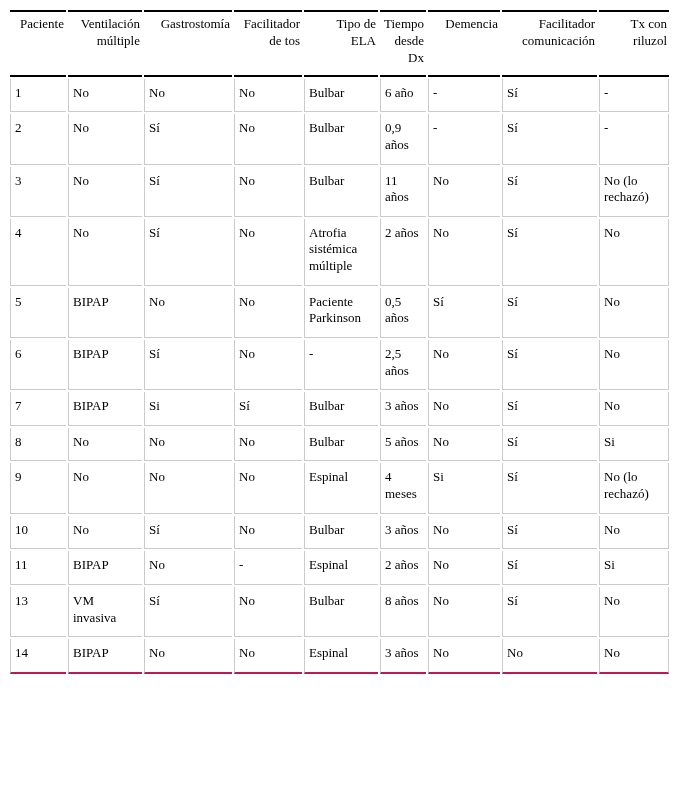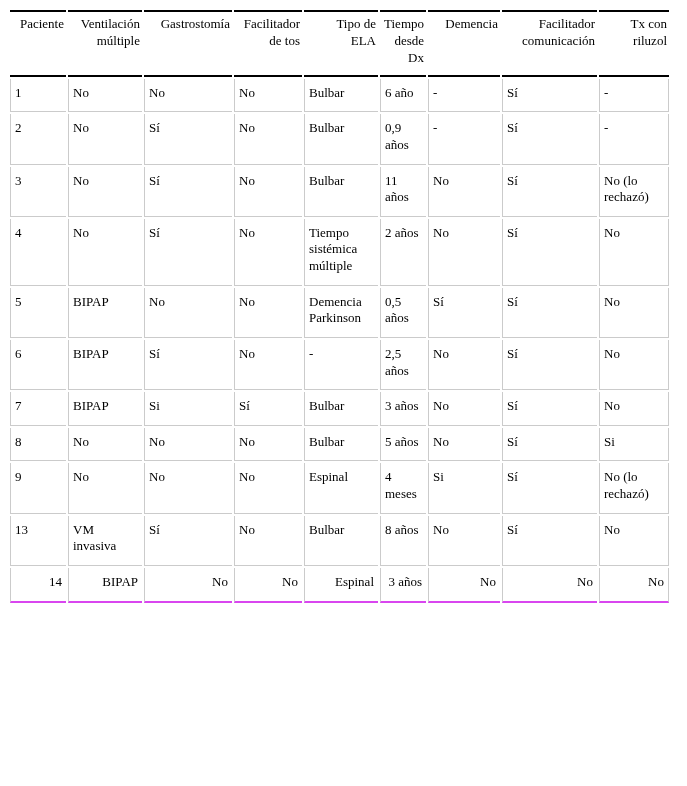--- a/index.html
+++ b/index.html
@@ -42,22 +42,21 @@
     border-bottom: 1px solid #cbcbcb;
     padding: 6px 4px 10px 4px;
     line-height: 1.28;
     white-space: pre-line;
     overflow: hidden;
   }
   td:last-child {
     border-right: 1px solid #cbcbcb;
   }
   tbody tr:last-child td {
-    border-bottom: 2px solid #d946ef;
-    text-align: right;
+    border-bottom: 2px solid #be185d;
   }
   col.c0 { width: 56px; }
   col.c1 { width: 74px; }
   col.c2 { width: 88px; }
   col.c3 { width: 68px; }
   col.c4 { width: 74px; }
   col.c5 { width: 46px; }
   col.c6 { width: 72px; }
   col.c7 { width: 95px; }
   col.c8 { width: 70px; }
@@ -130,32 +129,32 @@
           <td>11 años</td>
           <td>No</td>
           <td>Sí</td>
           <td>No (lo rechazó)</td>
         </tr>
         <tr>
           <td>4</td>
           <td>No</td>
           <td>Sí</td>
           <td>No</td>
-          <td>Tiempo sistémica múltiple</td>
+          <td>Atrofia sistémica múltiple</td>
           <td>2 años</td>
           <td>No</td>
           <td>Sí</td>
           <td>No</td>
         </tr>
         <tr>
           <td>5</td>
           <td>BIPAP</td>
           <td>No</td>
           <td>No</td>
-          <td>Demencia Parkinson</td>
+          <td>Paciente Parkinson</td>
           <td>0,5 años</td>
           <td>Sí</td>
           <td>Sí</td>
           <td>No</td>
         </tr>
         <tr>
           <td>6</td>
           <td>BIPAP</td>
           <td>Sí</td>
           <td>No</td>
@@ -190,20 +189,42 @@
         <tr>
           <td>9</td>
           <td>No</td>
           <td>No</td>
           <td>No</td>
           <td>Espinal</td>
           <td>4 meses</td>
           <td>Si</td>
           <td>Sí</td>
           <td>No (lo rechazó)</td>
+        </tr>
+        <tr>
+          <td>10</td>
+          <td>No</td>
+          <td>Sí</td>
+          <td>No</td>
+          <td>Bulbar</td>
+          <td>3 años</td>
+          <td>No</td>
+          <td>Sí</td>
+          <td>No</td>
+        </tr>
+        <tr>
+          <td>11</td>
+          <td>BIPAP</td>
+          <td>No</td>
+          <td>-</td>
+          <td>Espinal</td>
+          <td>2 años</td>
+          <td>No</td>
+          <td>Sí</td>
+          <td>Si</td>
         </tr>
         <tr>
           <td>13</td>
           <td>VM
 invasiva</td>
           <td>Sí</td>
           <td>No</td>
           <td>Bulbar</td>
           <td>8 años</td>
           <td>No</td>

